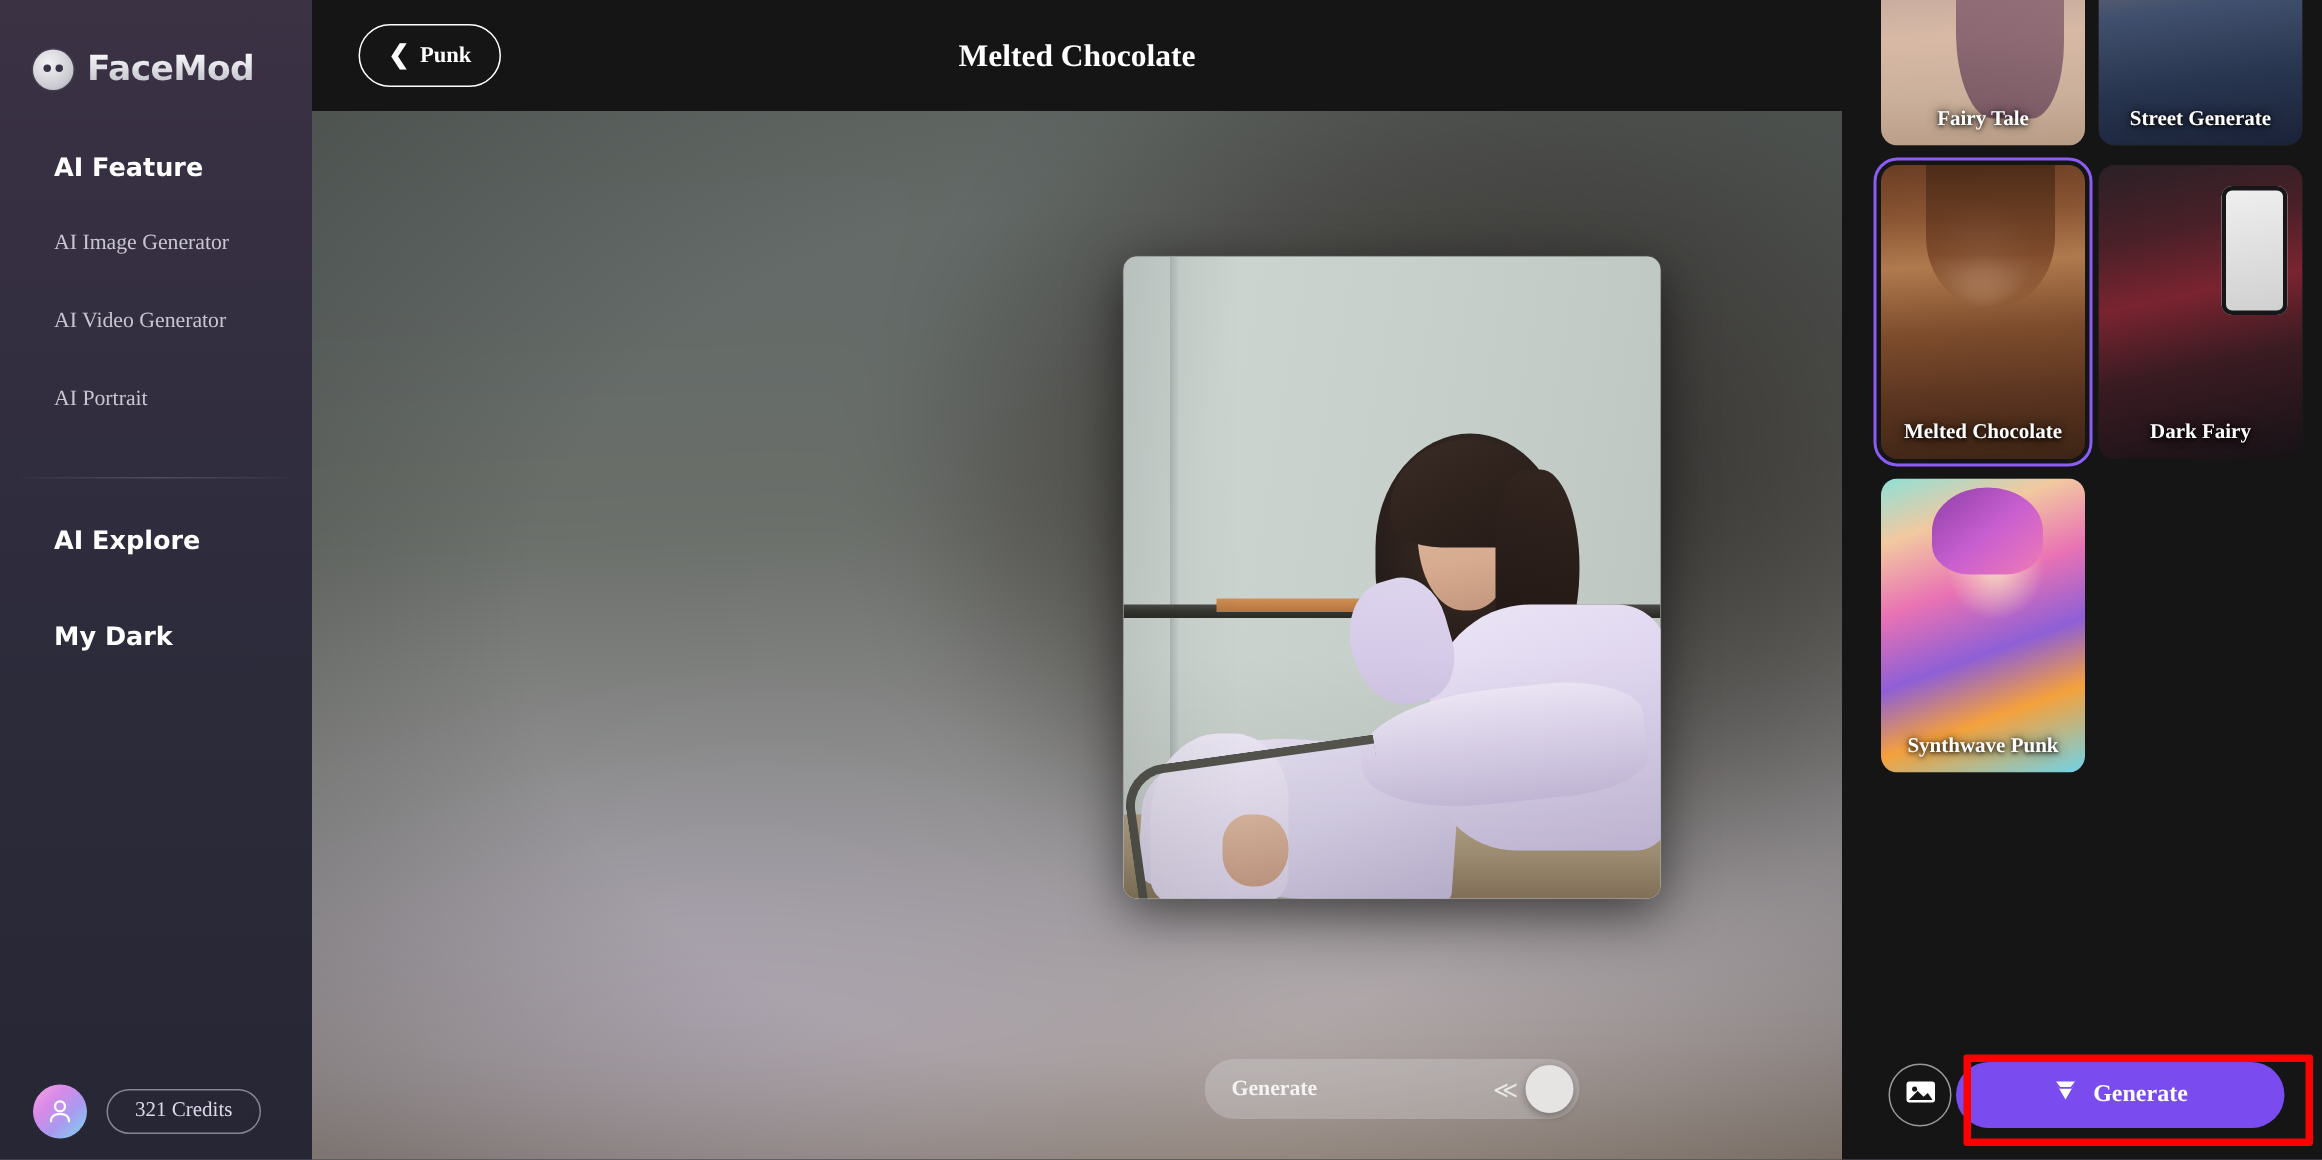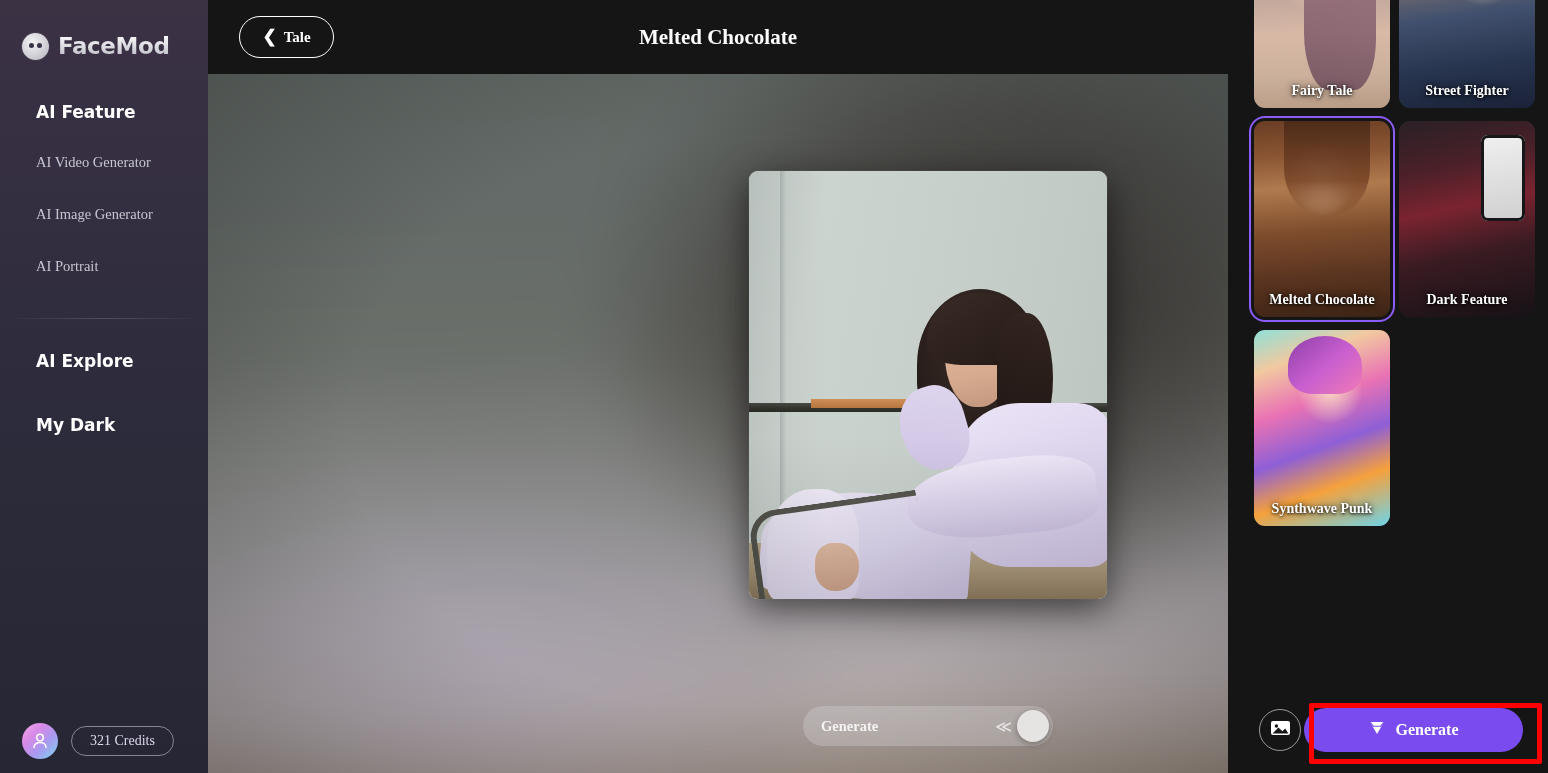--- a/index.html
+++ b/index.html
@@ -366,21 +366,21 @@
     background: #151515;
     overflow: hidden;
   }
 
   #style-grid {
     position: absolute;
     left: 0; top: 0;
     width: 317px;
     height: 686px;
     overflow: hidden;
-    padding: 16px 26px;
+    padding: 5px 26px;
   }
   #style-grid-inner {
     display: grid;
     grid-template-columns: 136px 136px;
     gap: 13px 9px;
     margin-top: -104px;
   }
 
   .style-card {
     position: relative;
@@ -538,24 +538,24 @@
 
     <div class="brand">
       <span class="brand-mark"></span>
       <span class="brand-name">FaceMod</span>
     </div>
 
     <div id="ai-feature-title" class="section-title">AI Feature</div>
 
     <nav class="nav-list">
       <div class="nav-item">
-        <span>AI Video Generator</span>
+        <span>AI Image Generator</span>
       </div>
       <div class="nav-item">
-        <span>AI Image Generator</span>
+        <span>AI Video Generator</span>
       </div>
       <div class="nav-item">
         <span>AI Portrait</span>
       </div>
     </nav>
 
     <div class="sidebar-divider"></div>
 
     <div id="ai-explore-title" class="section-title">AI Explore</div>
 
@@ -570,21 +570,21 @@
       </span>
       <span class="credits-pill">321 Credits</span>
     </div>
   </aside>
 
   <section id="center">
 
     <header id="topbar">
       <button class="back-button">
         <span class="chev">❮</span>
-        <span>Tale</span>
+        <span>Punk</span>
       </button>
       <div id="header-title">Melted Chocolate</div>
     </header>
 
     <div id="stage">
       <div id="stage-backdrop"></div>
       <div id="stage-vignette"></div>
 
       <div id="preview-photo">
         <div class="ph-wall"></div>
@@ -619,32 +619,32 @@
     <div id="style-grid">
       <div id="style-grid-inner">
 
         <div class="style-card">
           <div class="card-art art-fairy"></div>
           <div class="card-label">Fairy Tale</div>
         </div>
 
         <div class="style-card">
           <div class="card-art art-street"></div>
-          <div class="card-label">Street Fighter</div>
+          <div class="card-label">Street Generate</div>
         </div>
 
         <div class="style-card selected">
           <div class="card-art art-melted"></div>
           <div class="card-label">Melted Chocolate</div>
         </div>
 
 
         <div class="style-card">
           <div class="card-art art-gothic"></div>
-          <div class="card-label">Dark Feature</div>
+          <div class="card-label">Dark Fairy</div>
         </div>
 
         <div class="style-card">
           <div class="card-art art-synth"></div>
           <div class="card-label">Synthwave Punk</div>
         </div>
 
       </div>
     </div>
 

